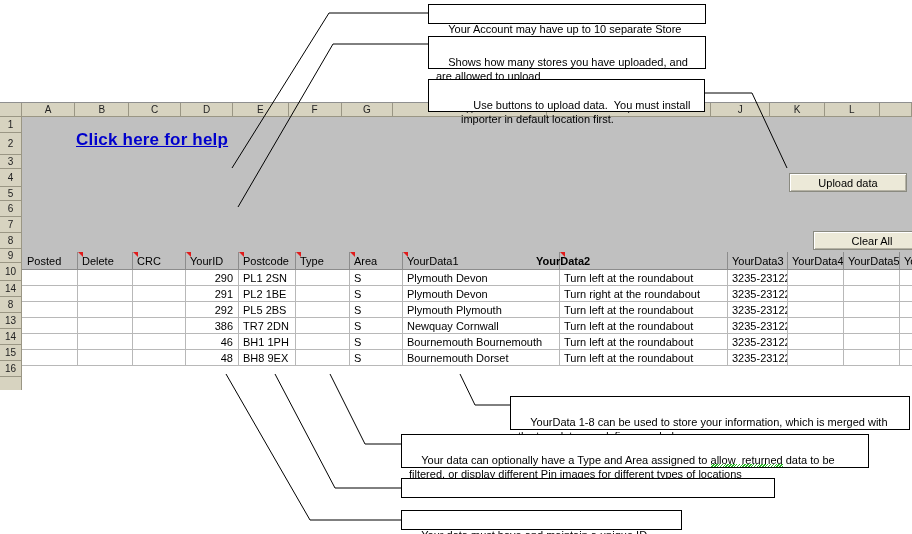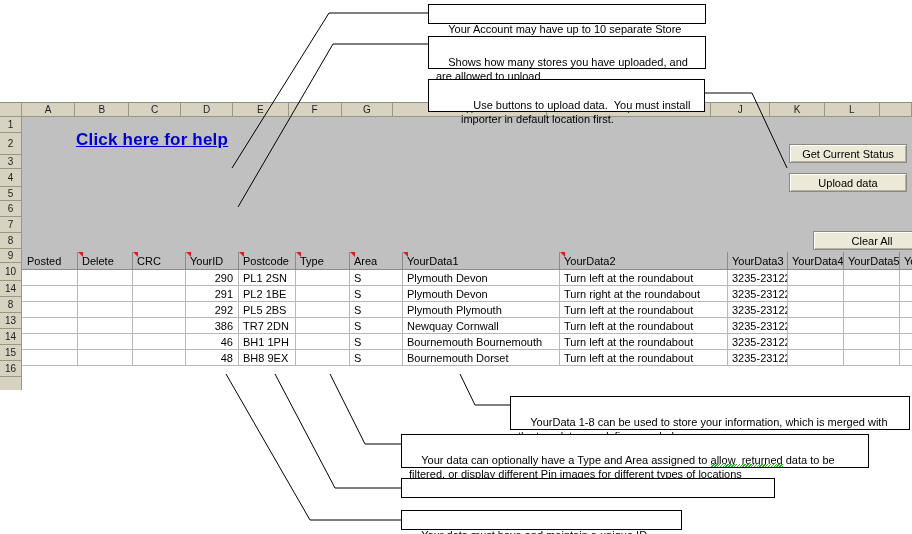--- a/index.html
+++ b/index.html
@@ -244,21 +244,20 @@
   <div class="ybox" style="left:218px; top:199px; width:57px; height:17px;">27</div>
   <div class="nlabel" style="left:278px; top:200px; height:15px;">Current Count Loaded</div>
 
   <div class="rlabel" style="left:95px; top:215px; width:120px; height:15px;">This List Count:</div>
   <div class="ybox" style="left:218px; top:215px; width:57px; height:16px;">18</div>
 
   <div class="rlabel" style="left:85px; top:231px; width:130px; height:15px;">Your current Limit:</div>
   <div class="ybox" style="left:218px; top:230px; width:57px; height:17px;">2500</div>
   <div class="nlabel" style="left:278px; top:231px; height:15px;">Your Current Limit</div>
 
-  <div class="xbtn" style="left:789px; top:144px; width:118px; height:19px;">Get Current Status</div>
   <div class="xbtn" style="left:789px; top:173px; width:118px; height:19px;">Upload data</div>
   <div class="xbtn" style="left:789px; top:231px; width:118px; height:19px;margin-left:24px;">Clear All</div>
 
   <div id="table" style="position:absolute; left:22px; top:252px; width:890px; height:122px; z-index:14;">
       <div class="trow hdr" style="top: 0px; height: 18px;">
         <div class="vline" style="left: 55px;"></div>
         <div class="vline" style="left: 110px;"></div>
         <div class="vline" style="left: 163px;"></div>
         <div class="vline" style="left: 216px;"></div>
         <div class="vline" style="left: 273px;"></div>
@@ -277,21 +276,21 @@
         <div class="cell" style="left: 166px; width: 50px; height: 18px;">YourID</div>
         <div class="cmt" style="left: 164px;"></div>
         <div class="cell" style="left: 219px; width: 54px; height: 18px;">Postcode</div>
         <div class="cmt" style="left: 217px;"></div>
         <div class="cell" style="left: 276px; width: 51px; height: 18px;">Type</div>
         <div class="cmt" style="left: 274px;"></div>
         <div class="cell" style="left: 330px; width: 50px; height: 18px;">Area</div>
         <div class="cmt" style="left: 328px;"></div>
         <div class="cell" style="left: 383px; width: 154px; height: 18px;">YourData1</div>
         <div class="cmt" style="left: 381px;"></div>
-        <div class="cell" style="left: 540px; width: 165px; height: 18px;">YourData2</div>
+        <div class="cell" style="left: 512px; width: 165px; height: 18px; font-weight: bold;">YourData2</div>
         <div class="cmt" style="left: 538px;"></div>
         <div class="cell" style="left: 708px; width: 57px; height: 18px;">YourData3</div>
         <div class="cell" style="left: 768px; width: 53px; height: 18px;">YourData4</div>
         <div class="cell" style="left: 824px; width: 53px; height: 18px;">YourData5</div>
         <div class="cell" style="left: 880px; width: 30px; height: 18px;">You</div>
       </div>
       <div class="trow" style="top: 18px; height: 16px;">
         <div class="vline" style="left: 55px;"></div>
         <div class="vline" style="left: 110px;"></div>
         <div class="vline" style="left: 163px;"></div>

